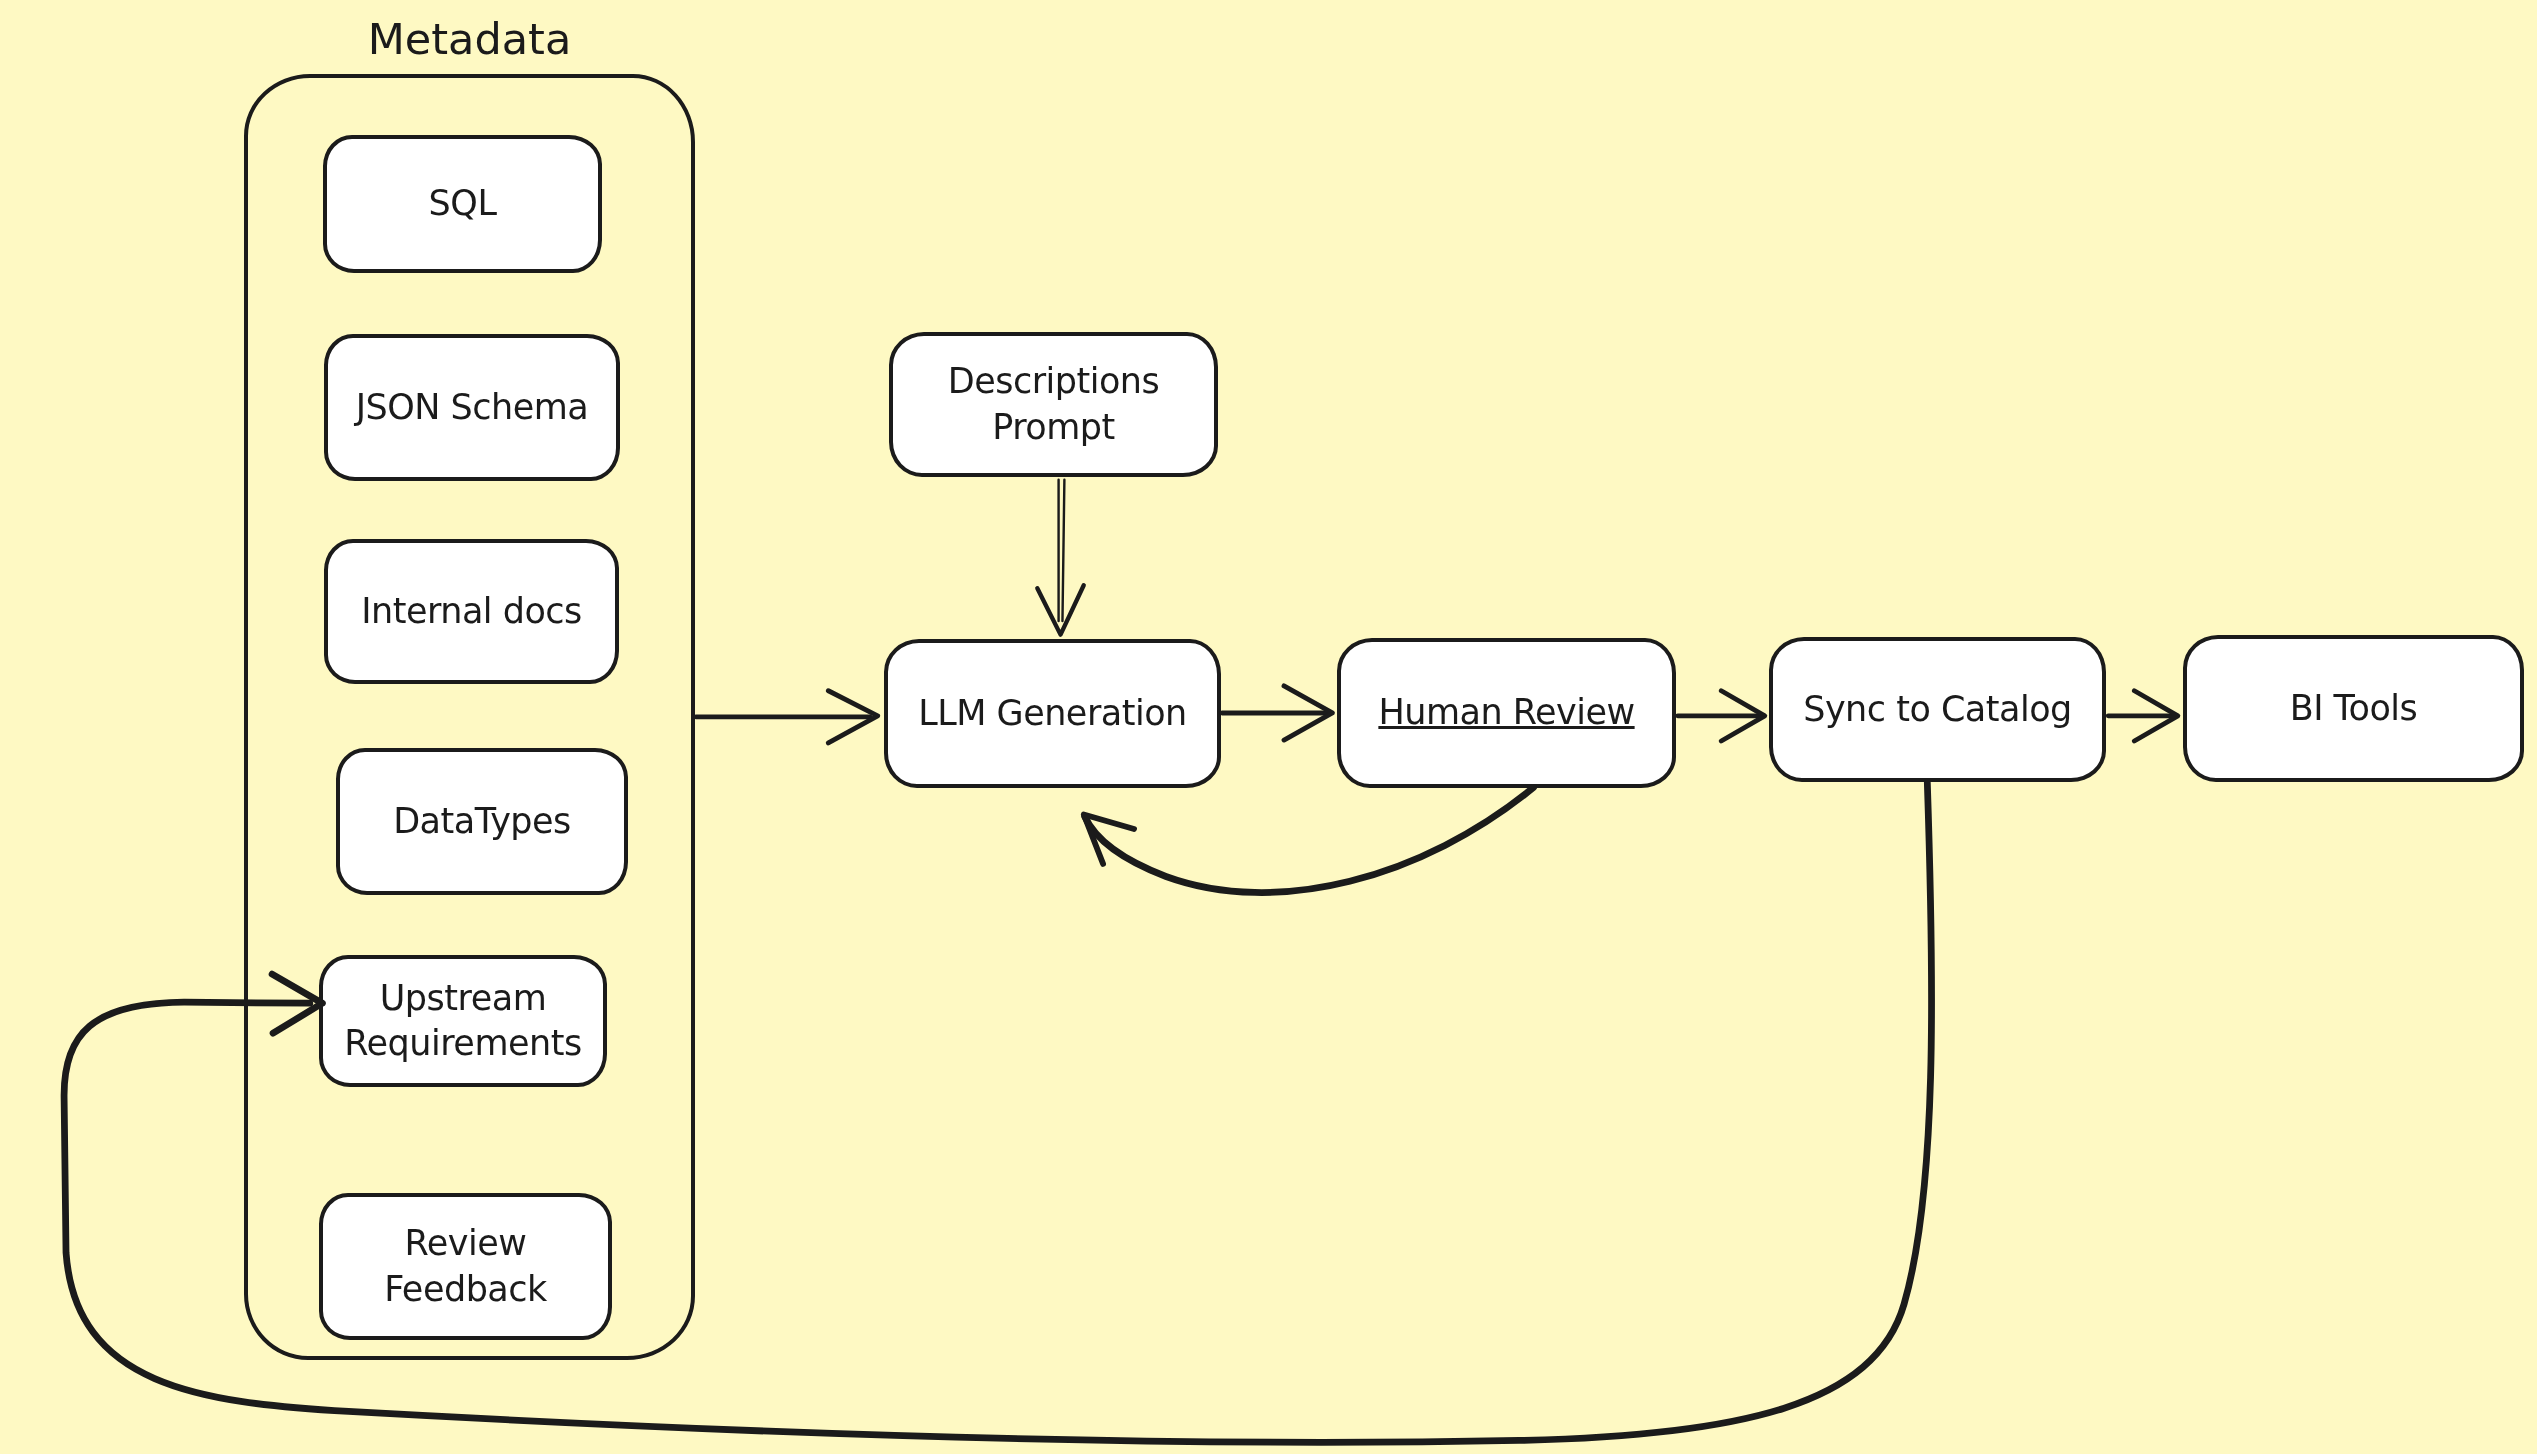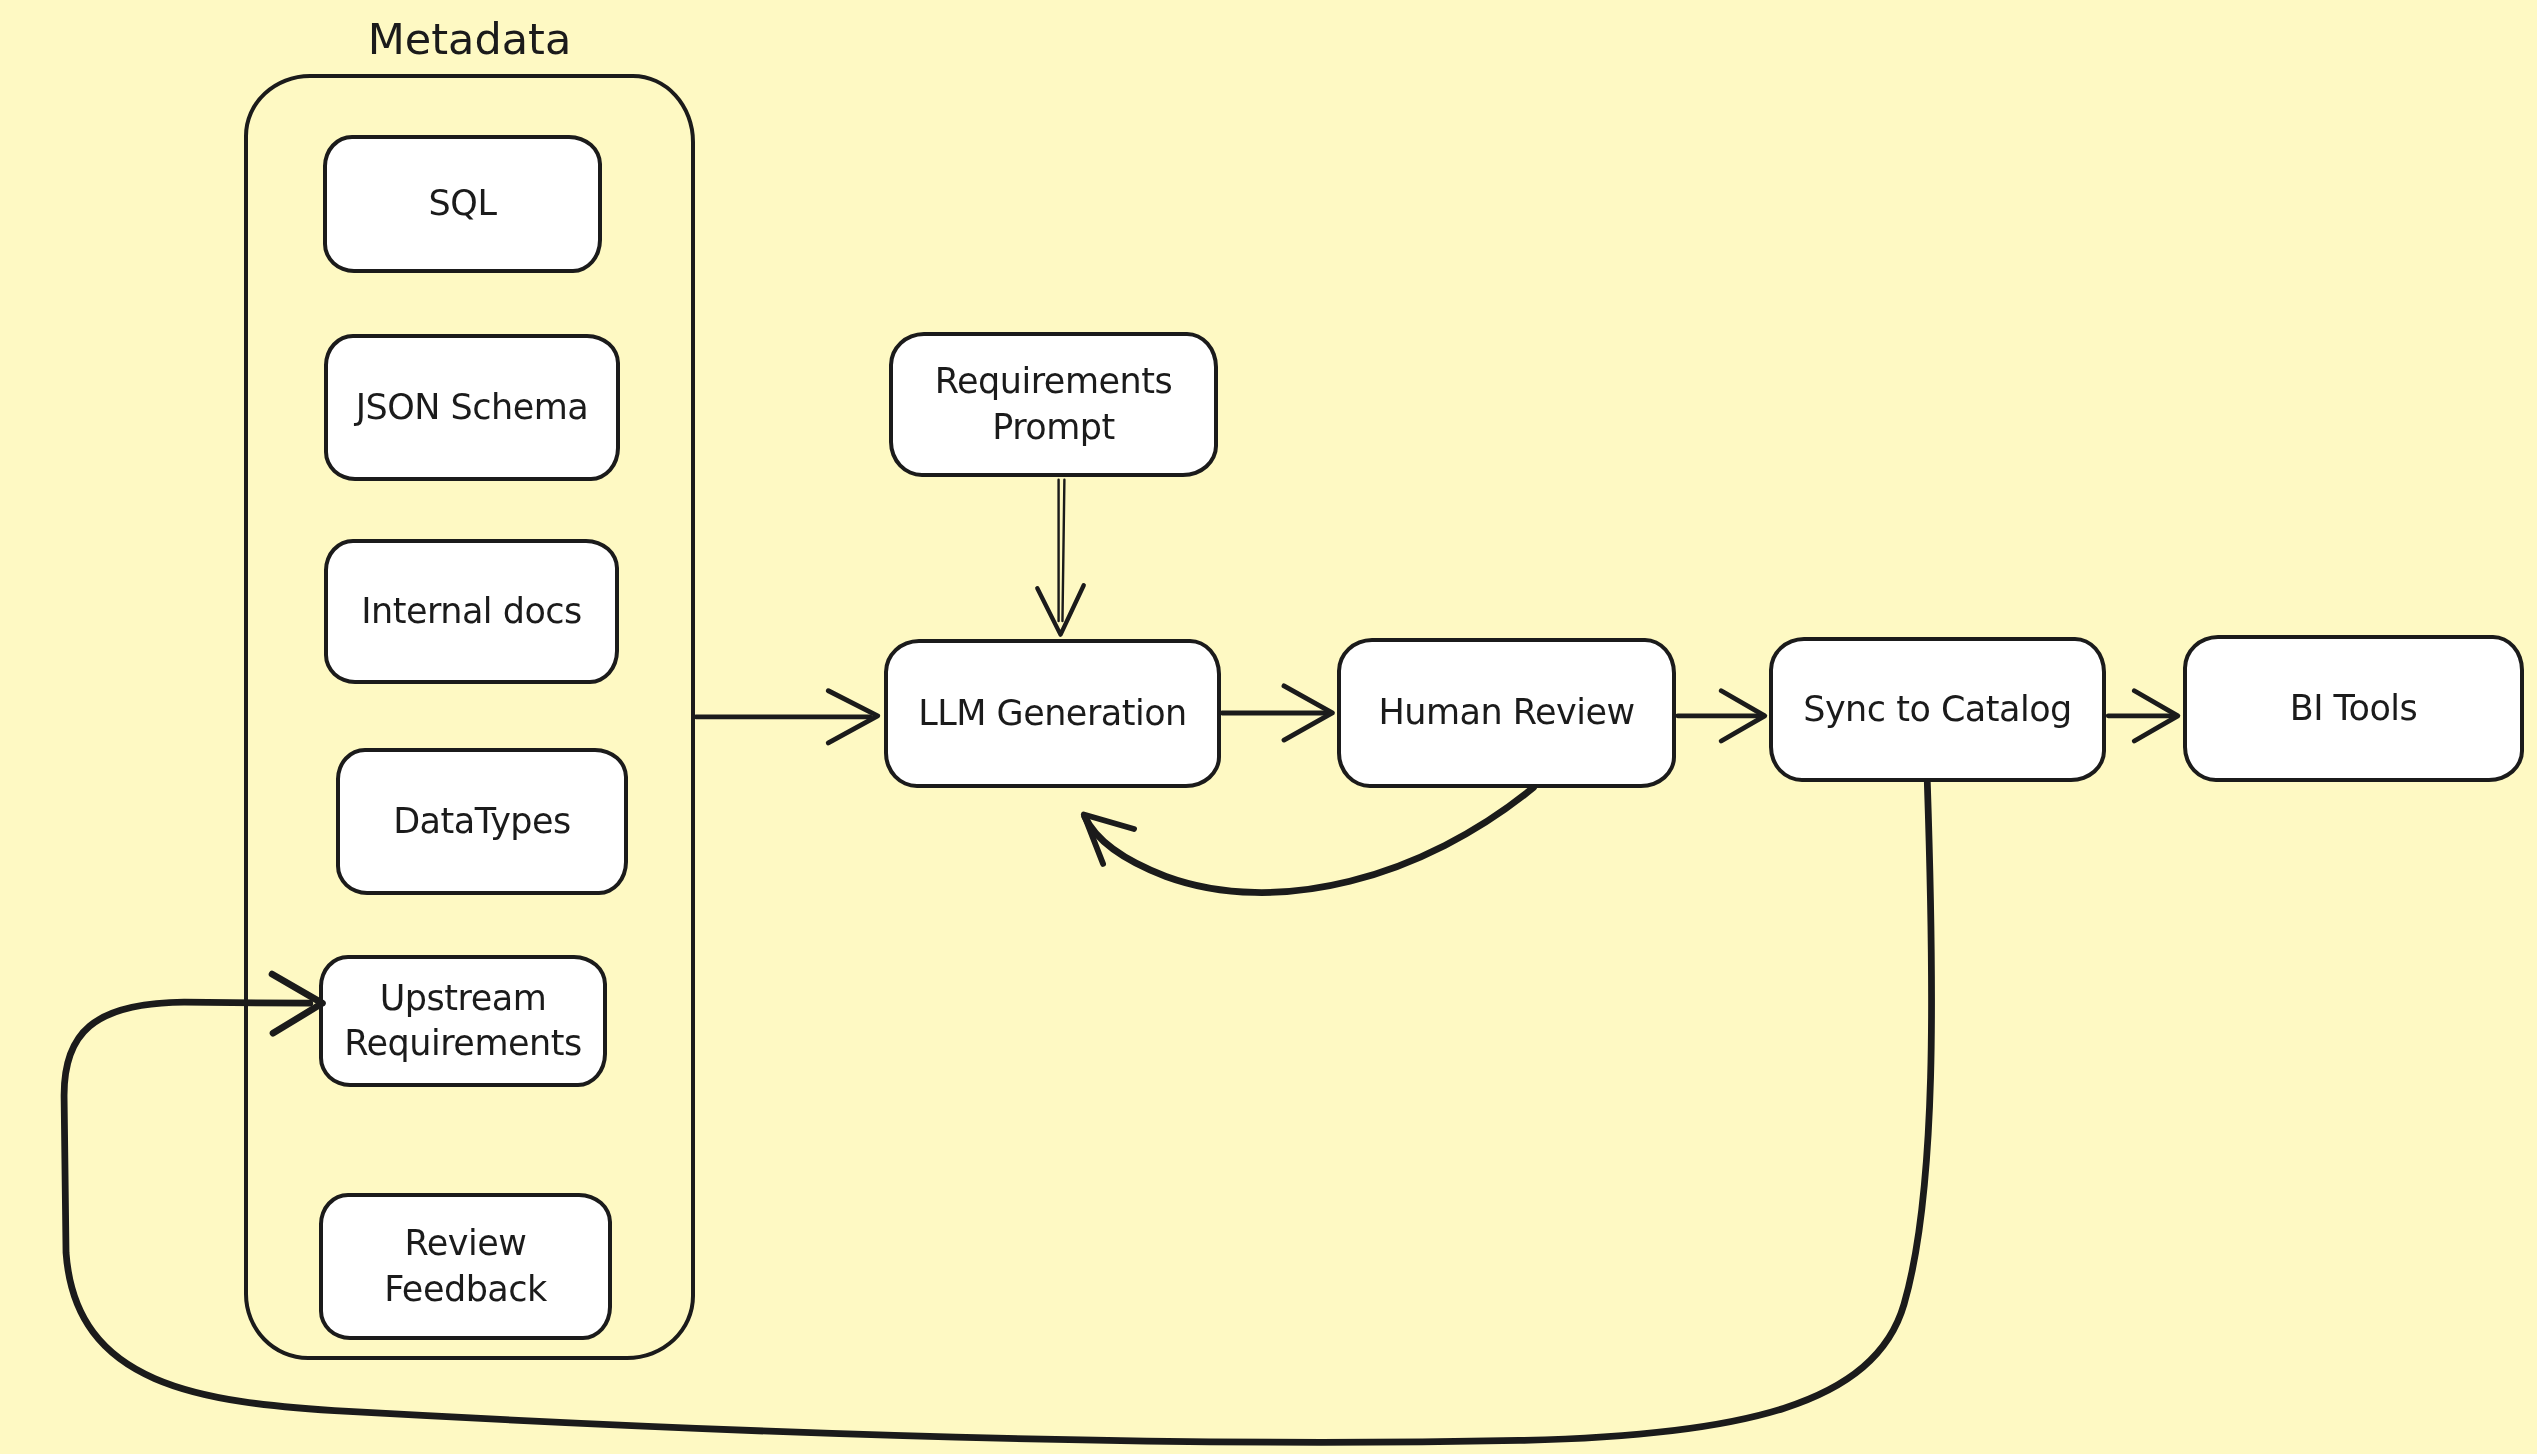--- a/index.html
+++ b/index.html
@@ -64,21 +64,21 @@
   
   #box-metadata-group        { left: 244px;  top: 74px;   width: 451px; height: 1286px; }
   #box-sql                   { left: 323px;  top: 135px;  width: 279px; height: 138px; }
   #box-json-schema           { left: 324px;  top: 334px;  width: 296px; height: 147px; }
   #box-internal-docs         { left: 324px;  top: 539px;  width: 295px; height: 145px; }
   #box-datatypes             { left: 336px;  top: 748px;  width: 292px; height: 147px; }
   #box-upstream-descriptions { left: 319px;  top: 955px;  width: 288px; height: 132px; }
   #box-review-feedback       { left: 319px;  top: 1156px; width: 293px; height: 147px; margin-top: 37px; }
   #box-requirements-prompt   { left: 889px;  top: 332px;  width: 329px; height: 145px; }
   #box-llm-generation        { left: 884px;  top: 639px;  width: 337px; height: 149px; }
-  #box-human-review          { left: 1337px; top: 638px;  width: 339px; height: 150px; }
+  #box-human-review          { left: 1337px; top: 638px;  width: 339px; height: 150px; text-decoration: underline; }
   #box-sync-to-catalog       { left: 1769px; top: 637px;  width: 337px; height: 145px; }
   #box-bi-tools              { left: 2183px; top: 635px;  width: 341px; height: 147px; }
 </style>
 </head>
 <body>
 
 <div class="canvas">
 
   <div class="group-title">Metadata</div>
 
@@ -89,21 +89,21 @@
   <div class="box item-box" id="box-json-schema">JSON Schema</div>
 
   <div class="box item-box" id="box-internal-docs">Internal docs</div>
 
   <div class="box item-box" id="box-datatypes">DataTypes</div>
 
   <div class="box item-box" id="box-upstream-descriptions">Upstream Requirements</div>
 
   <div class="box item-box" id="box-review-feedback">Review Feedback</div>
 
-  <div class="box flow-box" id="box-requirements-prompt">Requirements Prompt</div>
+  <div class="box flow-box" id="box-requirements-prompt">Descriptions Prompt</div>
 
   <div class="box flow-box" id="box-llm-generation">LLM Generation</div>
 
   <div class="box flow-box" id="box-human-review">Human Review</div>
 
   <div class="box flow-box" id="box-sync-to-catalog">Sync to Catalog</div>
 
   <div class="box flow-box" id="box-bi-tools">BI Tools</div>
 
   <svg class="edges-layer" viewBox="0 0 2623 1503" fill="none" stroke="#1b1b1b" stroke-linecap="round" stroke-linejoin="round">

